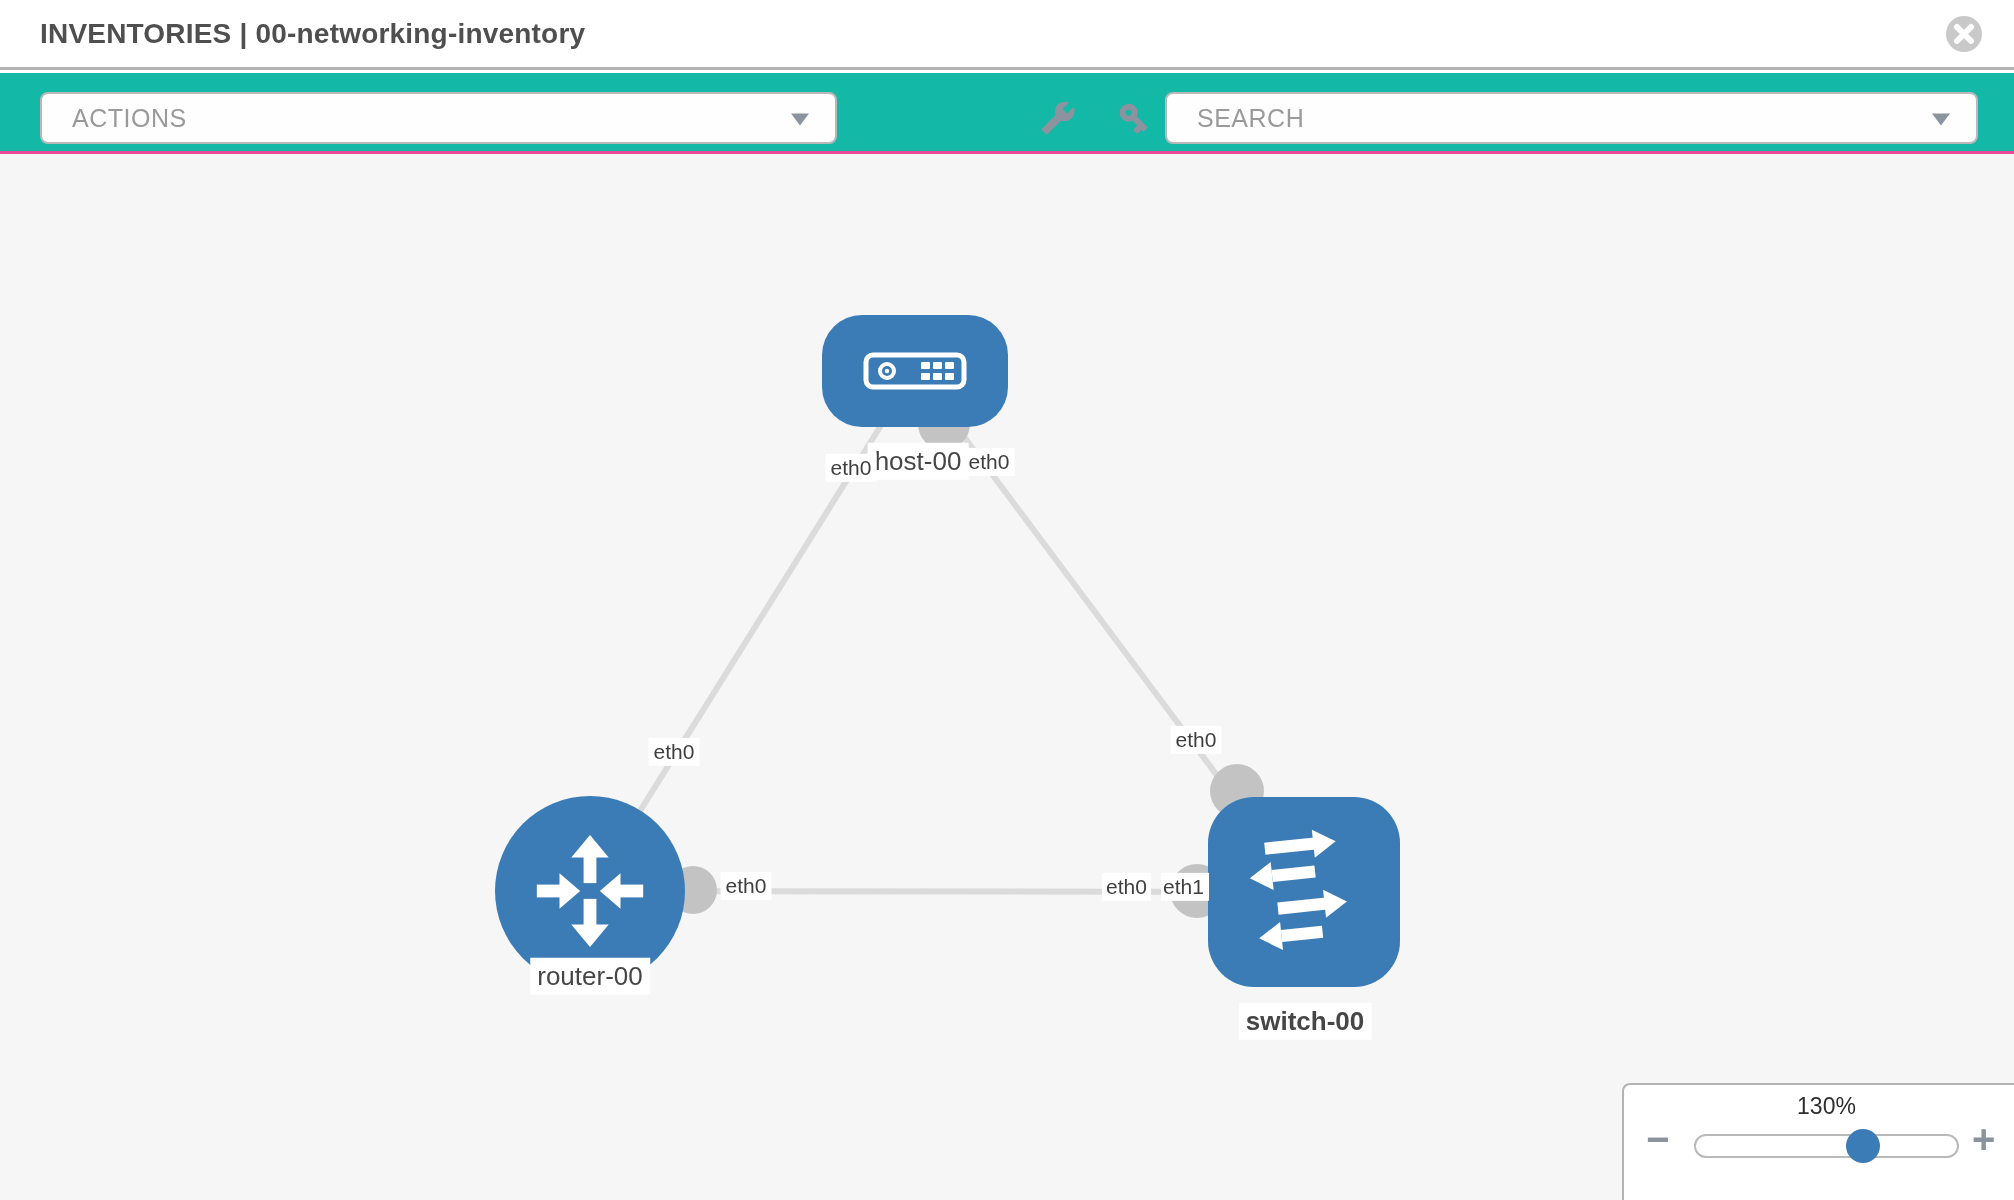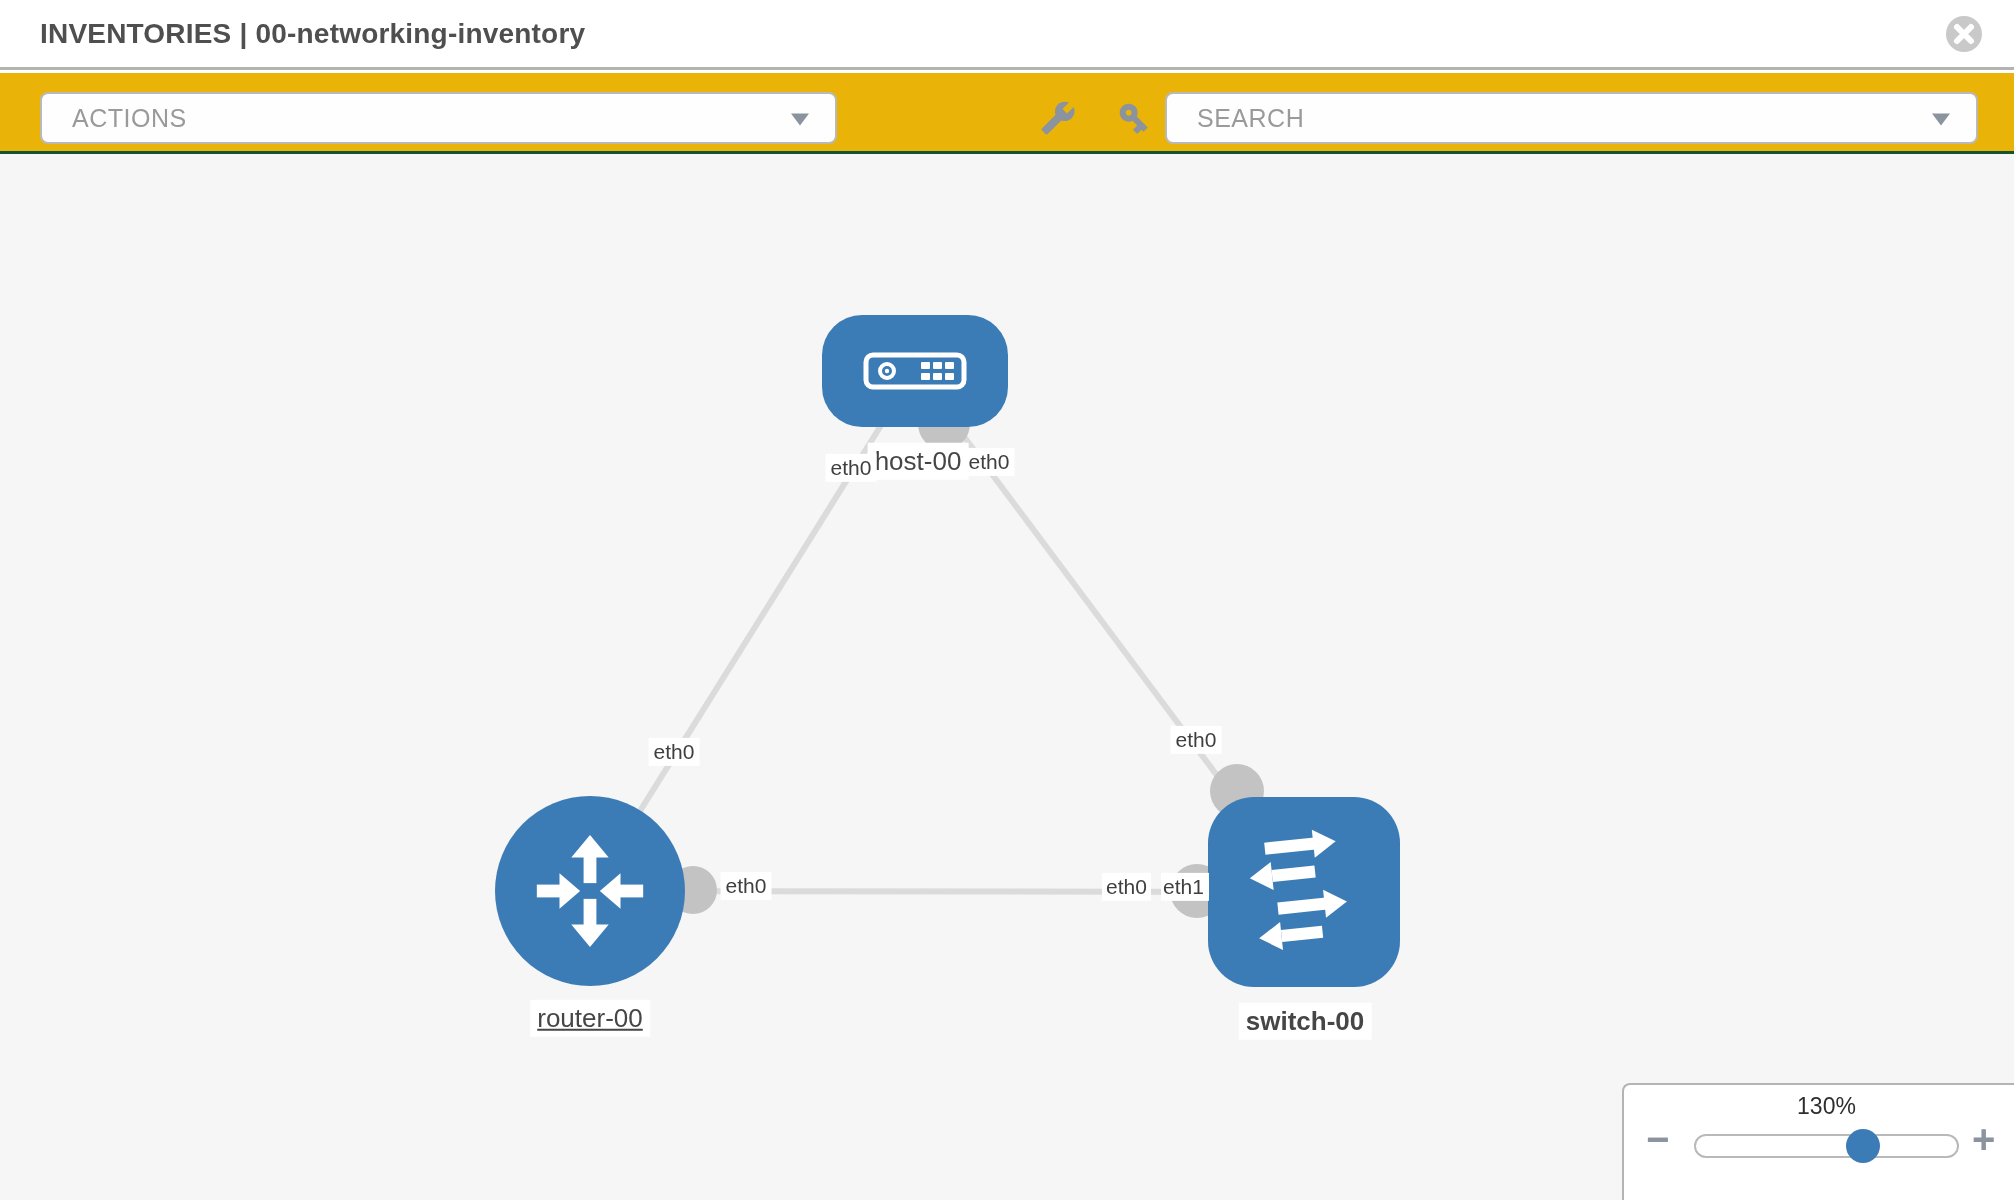--- a/index.html
+++ b/index.html
@@ -10,21 +10,21 @@
   
   .header { position:absolute; left:0; top:0; width:2014px; height:70px;
     background:#ffffff; border-bottom:3px solid #b3b3b3; }
   .page-title { position:absolute; left:40px; top:18px;
     font-size:28px; font-weight:bold; color:#4f4f4f; letter-spacing:0.2px; }
   .close-btn { position:absolute; right:28px; top:13px; width:44px; height:44px;
     border:none; background:transparent; cursor:pointer; }
 
   
   .toolbar { position:absolute; left:0; top:73px; width:2014px; height:81px;
-    background:#eab308; border-bottom:3px solid #14532d; }
+    background:#14b8a6; border-bottom:3px solid #ec4899; }
   .select-box { position:absolute; top:19px; height:52px; background:#fefefe;
     border:2px solid #b9b9b9; border-radius:8px; display:flex; align-items:center;
     padding:0 30px; cursor:pointer; }
   .select-box .label { font-size:25px; color:#9a9a9a; letter-spacing:0.5px; }
   .actions-box { left:40px; width:797px; }
   .search-box { left:1165px; width:813px; }
   .caret { position:absolute; right:26px; top:50%; transform:translateY(-38%);
     width:0; height:0; border-left:9px solid transparent; border-right:9px solid transparent;
     border-top:12px solid #8b949e; }
   .tool-icons { position:absolute; left:1036px; top:19px; height:52px;
@@ -49,21 +49,21 @@
     background:#ffffff; padding:1px 5px; font-size:21px; color:#3f3f3f;
     white-space:nowrap; line-height:1.25; }
   .node-chip { font-size:26px; color:#464646; padding:2px 7px;margin-top:6px; }
 
   .chip-host-label   { left:918px;  top:301px; }
   .chip-if-host-left { left:851px;  top:314px; }
   .chip-if-host-right{ left:989px;  top:308px; }
   .chip-if-router-up { left:674px;  top:598px; }
   .chip-if-switch-up { left:1196px; top:586px; }
   .chip-if-horiz     { left:746px;  top:732px; }
-  .chip-router-label { left:590px;  top:858px;text-decoration:underline; }
+  .chip-router-label { left:590px;  top:816px; }
   .chip-switch-label { left:1305px; top:861px;font-weight:bold; }
 
   .chip-overlap { position:absolute; z-index:3; left:1102px; top:733px;
     transform:translateY(-50%); white-space:nowrap; }
   .chip-overlap .back { display:inline-block; background:#fff; padding:1px 4px;
     font-size:21px; color:#3f3f3f; line-height:1.25; }
   .chip-overlap .front { position:absolute; left:22px; top:0; background:#fff;
     padding:1px 5px 1px 2px; font-size:21px; color:#3f3f3f; line-height:1.25;margin-left:37px; }
 
   

